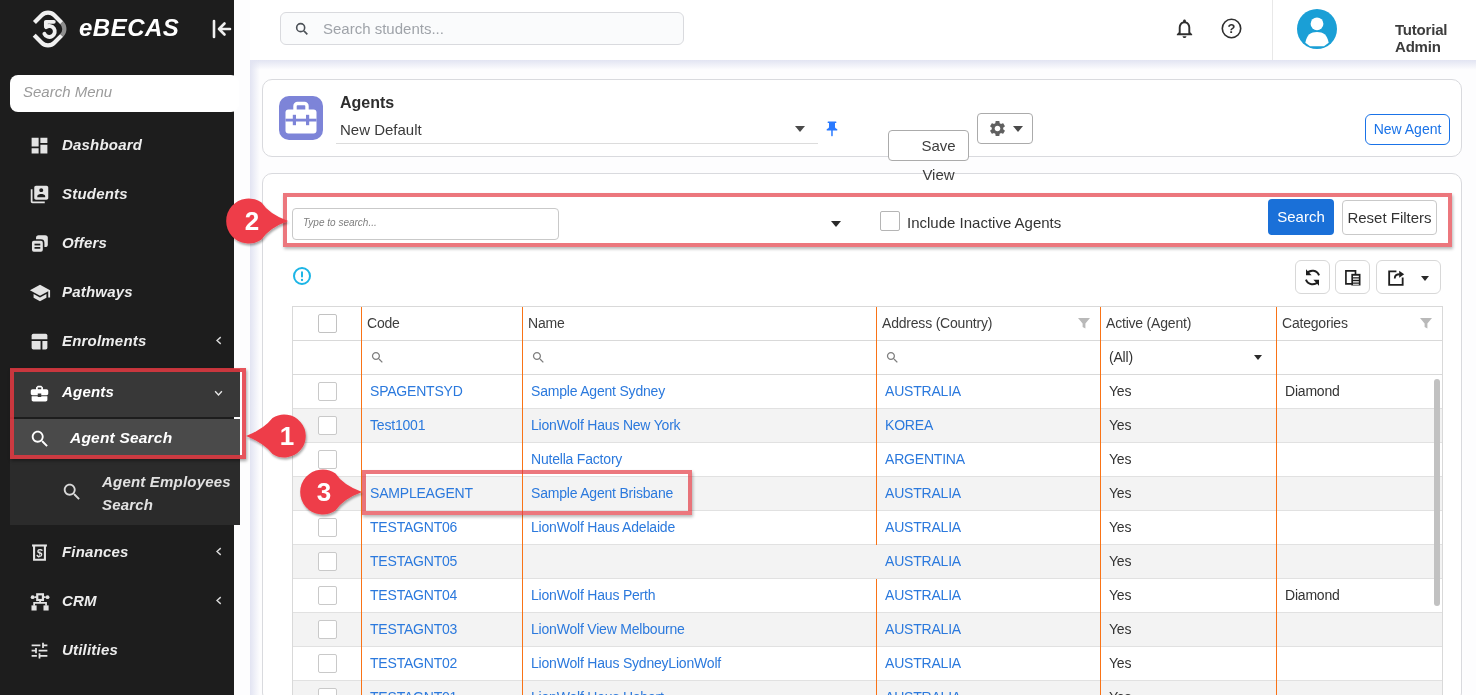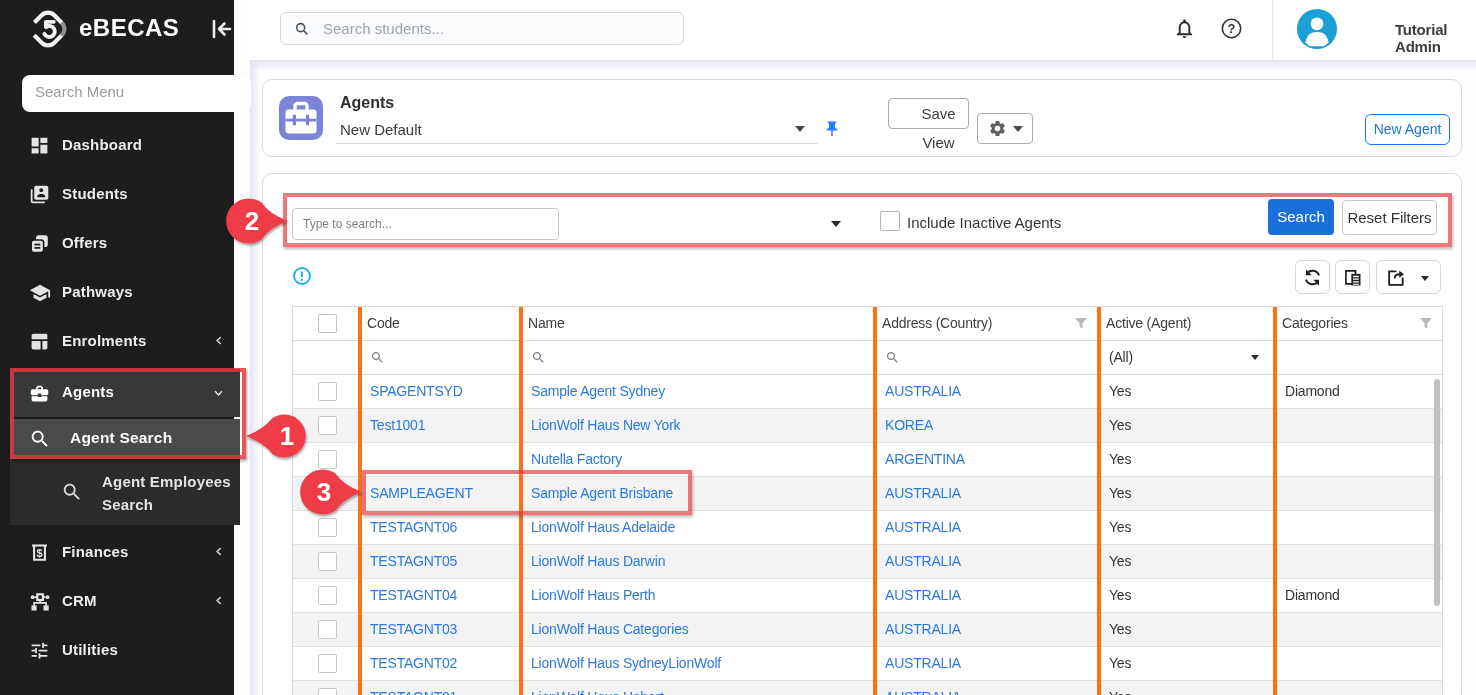--- a/index.html
+++ b/index.html
@@ -2,23 +2,23 @@
 <html><head>
 <meta charset="utf-8">
 <style>
   * { margin:0; padding:0; box-sizing:border-box; }
   html,body { width:1476px; height:695px; overflow:hidden; font-family:"Liberation Sans", sans-serif; }
   #page { position:relative; width:1476px; height:695px; background:#fdfdfe; }
   #topshadow { position:absolute; left:250px; top:60px; width:1226px; height:11px; background:linear-gradient(180deg, #e2e4f2 0%, rgba(253,253,254,0) 90%); }
   #leftshadow { position:absolute; left:250px; top:60px; width:11px; height:635px; background:linear-gradient(90deg, #e2e4f2 0%, rgba(253,253,254,0) 90%); }
 
   
-  #sidebar { position:absolute; left:0; top:0; width:234px; height:695px; background:#1d1d1d; z-index:5; }
+  #sidebar { position:absolute; left:0; top:0; width:234px; height:695px; background:#1d1d1d; z-index:5;font-style:italic; }
   #logo-txt { position:absolute; left:79px; top:14px; font-size:24px; font-weight:bold; color:#fff; letter-spacing:0.5px; }
-  #side-search { position:absolute; left:10px; top:75px; width:229px; height:37px; background:#fff; border-radius:8px;margin-left:12px; }
+  #side-search { position:absolute; left:10px; top:75px; width:229px; height:37px; background:#fff; border-radius:8px; }
   #side-search span { position:absolute; left:13px; top:8px; font-size:15px; color:#9b9b9b; }
   .mi { position:absolute; left:0; width:250px; height:49px; }
   .mi .mtxt { position:absolute; left:62px; top:14px; font-size:15px; font-weight:bold; color:#ededed; letter-spacing:0.2px; }
   .mi svg.micon { position:absolute; left:29px; top:13px; }
   .chev { position:absolute; right:27px; top:18px; width:9px; height:9px; }
   .hl1 { position:absolute; left:10px; top:369px; width:230px; height:48px; background:#383838; }
   .hl2 { position:absolute; left:10px; top:419px; width:230px; height:40px; background:#4a4a4a; }
   .hl3 { position:absolute; left:10px; top:459px; width:230px; height:66px; background:#2b2b2b; }
   #red-rect-1 { position:absolute; left:10px; top:368px; width:236px; height:91px; border:4px solid rgba(227,55,63,0.85); z-index:30; box-shadow:1px 2px 3px rgba(0,0,0,0.35); }
 
@@ -34,28 +34,28 @@
   #card1 { left:262px; top:79px; width:1200px; height:78px; }
   #card2 { left:262px; top:173px; width:1200px; height:530px; }
 
   
   #picon { position:absolute; left:279px; top:96px; width:44px; height:44px; border-radius:10px; background:#7d84d8; }
   #h-agents { position:absolute; left:340px; top:94px; font-size:16px; font-weight:bold; color:#2d2d2d; }
   #h-newdef { position:absolute; left:340px; top:121px; font-size:15px; color:#3a3a3a; }
   #h-underline { position:absolute; left:336px; top:143px; width:482px; height:1px; background:#dcdcdc; }
   .caret { width:0; height:0; border-left:5px solid transparent; border-right:5px solid transparent; border-top:6px solid #4a4a4a; position:absolute; }
   .btn { position:absolute; background:#fff; border:1px solid #ababab; border-radius:4px; font-size:15px; color:#3d3d3d; text-align:center; }
-  #btn-saveview { left:888px; top:98px; width:81px; height:31px; line-height:29px;padding-left:20px; }
+  #btn-saveview { left:888px; top:130px; width:81px; height:31px; line-height:29px;padding-left:20px; }
   #btn-gear { left:977px; top:113px; width:56px; height:31px; }
   #btn-newagent { position:absolute; left:1365px; top:114px; width:85px; height:31px; border:1.5px solid #1a73e8; border-radius:6px; color:#1a73e8; font-size:14px; text-align:center; line-height:28px; background:#fff; }
 
   
   #red-rect-2 { position:absolute; left:283px; top:193px; width:1169px; height:54px; border:4px solid rgba(227,55,63,0.68); z-index:30; box-shadow:1px 2px 3px rgba(0,0,0,0.28); }
   #f-input { position:absolute; left:292px; top:208px; width:267px; height:32px; border:1px solid #c9c9c9; border-radius:4px; background:#fff; }
-  #f-input span { position:absolute; left:10px; top:8px; font-size:12px; color:#7e7e7e; }
+  #f-input span { position:absolute; left:10px; top:8px; font-size:10px; color:#7e7e7e;font-style:italic; }
   #f-country { position:absolute; left:586px; top:208px; width:269px; height:32px; border:1px solid #c9c9c9; border-radius:4px; background:#fff; }
   #f-country .flabel { position:absolute; left:8px; top:-8px; font-size:11.5px; color:#565656; background:#fff; padding:0 4px; }
   #f-country .fval { position:absolute; left:11px; top:6px; font-size:15px; color:#2a2a2a; }
   #f-check { position:absolute; left:880px; top:211px; width:20px; height:20px; border:1px solid #b5b5b5; border-radius:2px; background:#fff; }
   #f-checklabel { position:absolute; left:907px; top:214px; font-size:15px; color:#333; }
   #btn-search { position:absolute; left:1268px; top:199px; width:66px; height:36px; background:#1a70d8; border-radius:4px; color:#fff; font-size:15px; text-align:center; line-height:36px; }
   #btn-reset { position:absolute; left:1342px; top:200px; width:95px; height:35px; background:#fff; border:1px solid #c9c9c9; border-radius:4px; color:#333; font-size:15px; text-align:center; line-height:33px; }
 
   
   .tbtn { position:absolute; top:260px; height:34px; background:#fff; border:1px solid #d8d8d8; border-radius:6px; }
@@ -63,21 +63,21 @@
   #tb2 { left:1335px; width:35px; }
   #tb3 { left:1376px; width:65px; }
 
   
   #grid { position:absolute; left:292px; top:306px; width:1151px; border-top:1px solid #d9d9d9; border-left:1px solid #d9d9d9; border-right:1px solid #d9d9d9; }
   .trow { position:relative; width:1149px; height:34px; border-bottom:1px solid #e1e1e1; background:#fff; }
   .trow.alt { background:#f3f3f3; }
   .cell { position:absolute; top:0; height:34px; line-height:33px; font-size:14px; letter-spacing:-0.2px; color:#333; padding-left:8px; overflow:hidden; white-space:nowrap; }
   .hdr { padding-left:5px; }
   .cb { border-right:1px solid #e1e1e1; }
-  .c0,.c1,.c2,.c3,.c4 { border-right:4px solid #f97316; }
+  .c0,.c1,.c2,.c3,.c4 { border-right:1px solid #f97316; }
   .c0 { left:0; width:69px; } .c1 { left:69px; width:161px; } .c2 { left:230px; width:354px; }
   .c3 { left:584px; width:224px; } .c4 { left:808px; width:176px; } .c5 { left:984px; width:165px; }
   .link { color:#2b79dd; }
   .hdr { color:#3d3d3d; }
   .rowcheck { position:absolute; left:25px; top:7px; width:19px; height:19px; border:1px solid #c9c9c9; border-radius:2px; background:#fff; }
   #scrollthumb { position:absolute; left:1434px; top:379px; width:6px; height:227px; background:#c1c1c1; border-radius:3px; }
   #red-rect-3 { position:absolute; left:362px; top:470px; width:330px; height:45px; border:4px solid rgba(227,55,63,0.68); z-index:30; box-shadow:1px 2px 3px rgba(0,0,0,0.28); }
 
   #balloons { position:absolute; left:0; top:0; width:1476px; height:695px; z-index:40; pointer-events:none; }
 </style>
@@ -264,41 +264,40 @@
       <div class="cell c2 link">LionWolf Haus Adelaide</div>
       <div class="cell c3 link">AUSTRALIA</div>
       <div class="cell c4">Yes</div>
       <div class="cell c5"></div>
     </div>
     <div class="trow alt">
       <div class="cell c0 cb">
           <div class="rowcheck"></div>
         </div>
       <div class="cell c1 link">TESTAGNT05</div>
-      <div class="cell c2 link">LionWolf Haus Darwin</div>
       <div class="cell c3 link">AUSTRALIA</div>
       <div class="cell c4">Yes</div>
       <div class="cell c5"></div>
     </div>
     <div class="trow">
       <div class="cell c0 cb">
           <div class="rowcheck"></div>
         </div>
       <div class="cell c1 link">TESTAGNT04</div>
       <div class="cell c2 link">LionWolf Haus Perth</div>
       <div class="cell c3 link">AUSTRALIA</div>
       <div class="cell c4">Yes</div>
       <div class="cell c5">Diamond</div>
     </div>
     <div class="trow alt">
       <div class="cell c0 cb">
           <div class="rowcheck"></div>
         </div>
       <div class="cell c1 link">TESTAGNT03</div>
-      <div class="cell c2 link">LionWolf Haus Categories</div>
+      <div class="cell c2 link">LionWolf View Melbourne</div>
       <div class="cell c3 link">AUSTRALIA</div>
       <div class="cell c4">Yes</div>
       <div class="cell c5"></div>
     </div>
     <div class="trow">
       <div class="cell c0 cb">
           <div class="rowcheck"></div>
         </div>
       <div class="cell c1 link">TESTAGNT02</div>
       <div class="cell c2 link">LionWolf Haus SydneyLionWolf</div>

